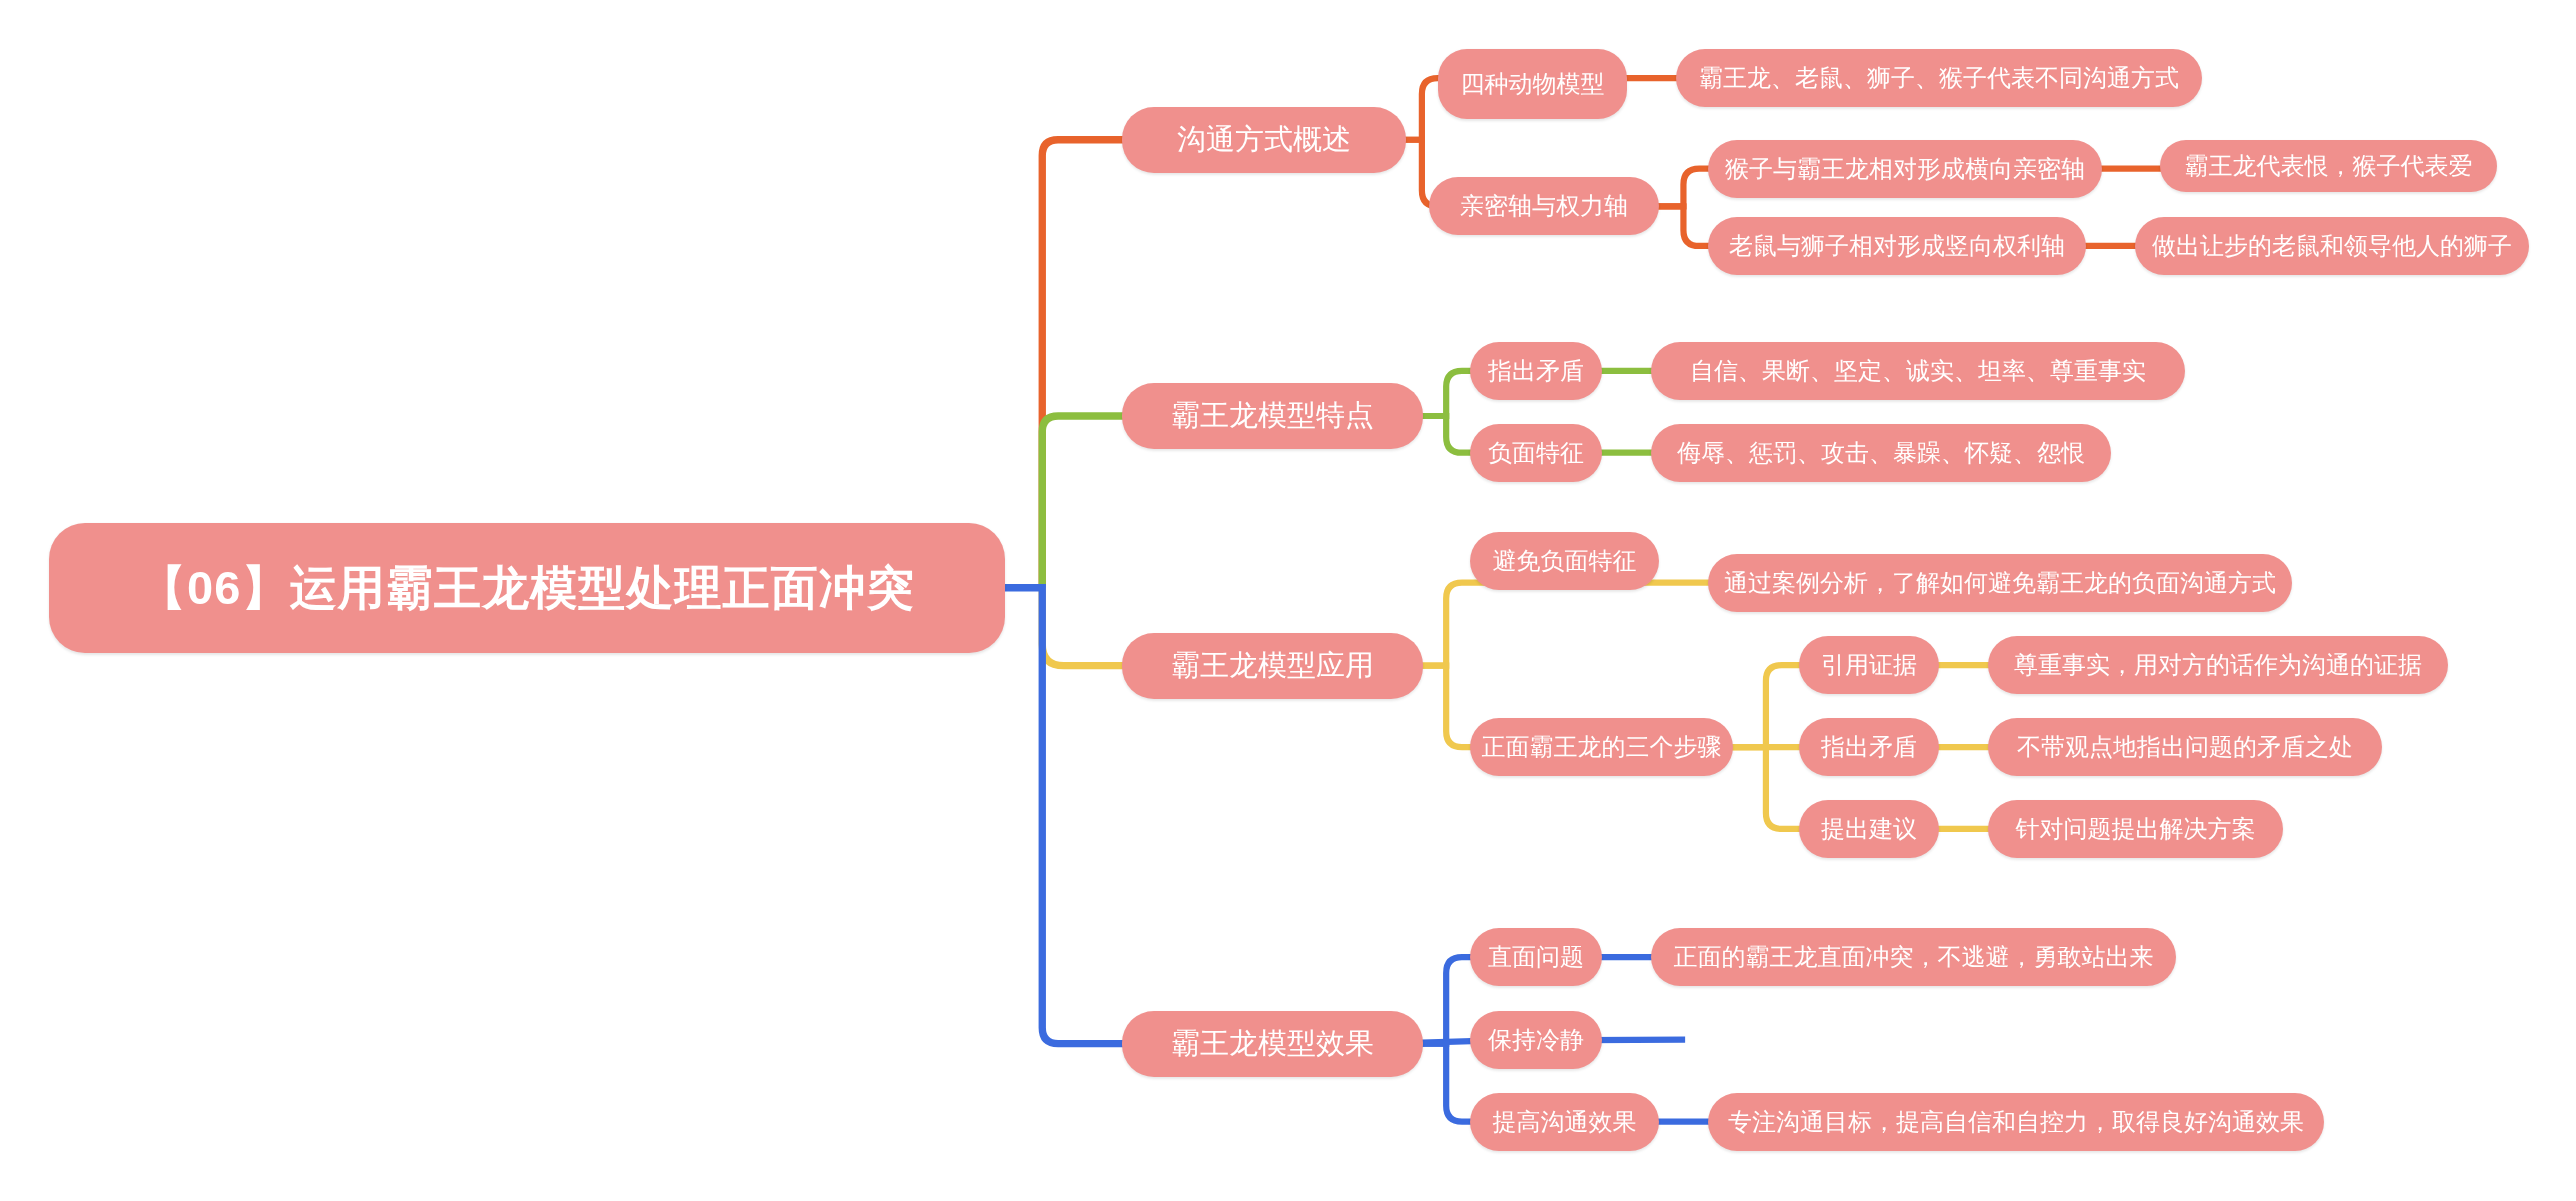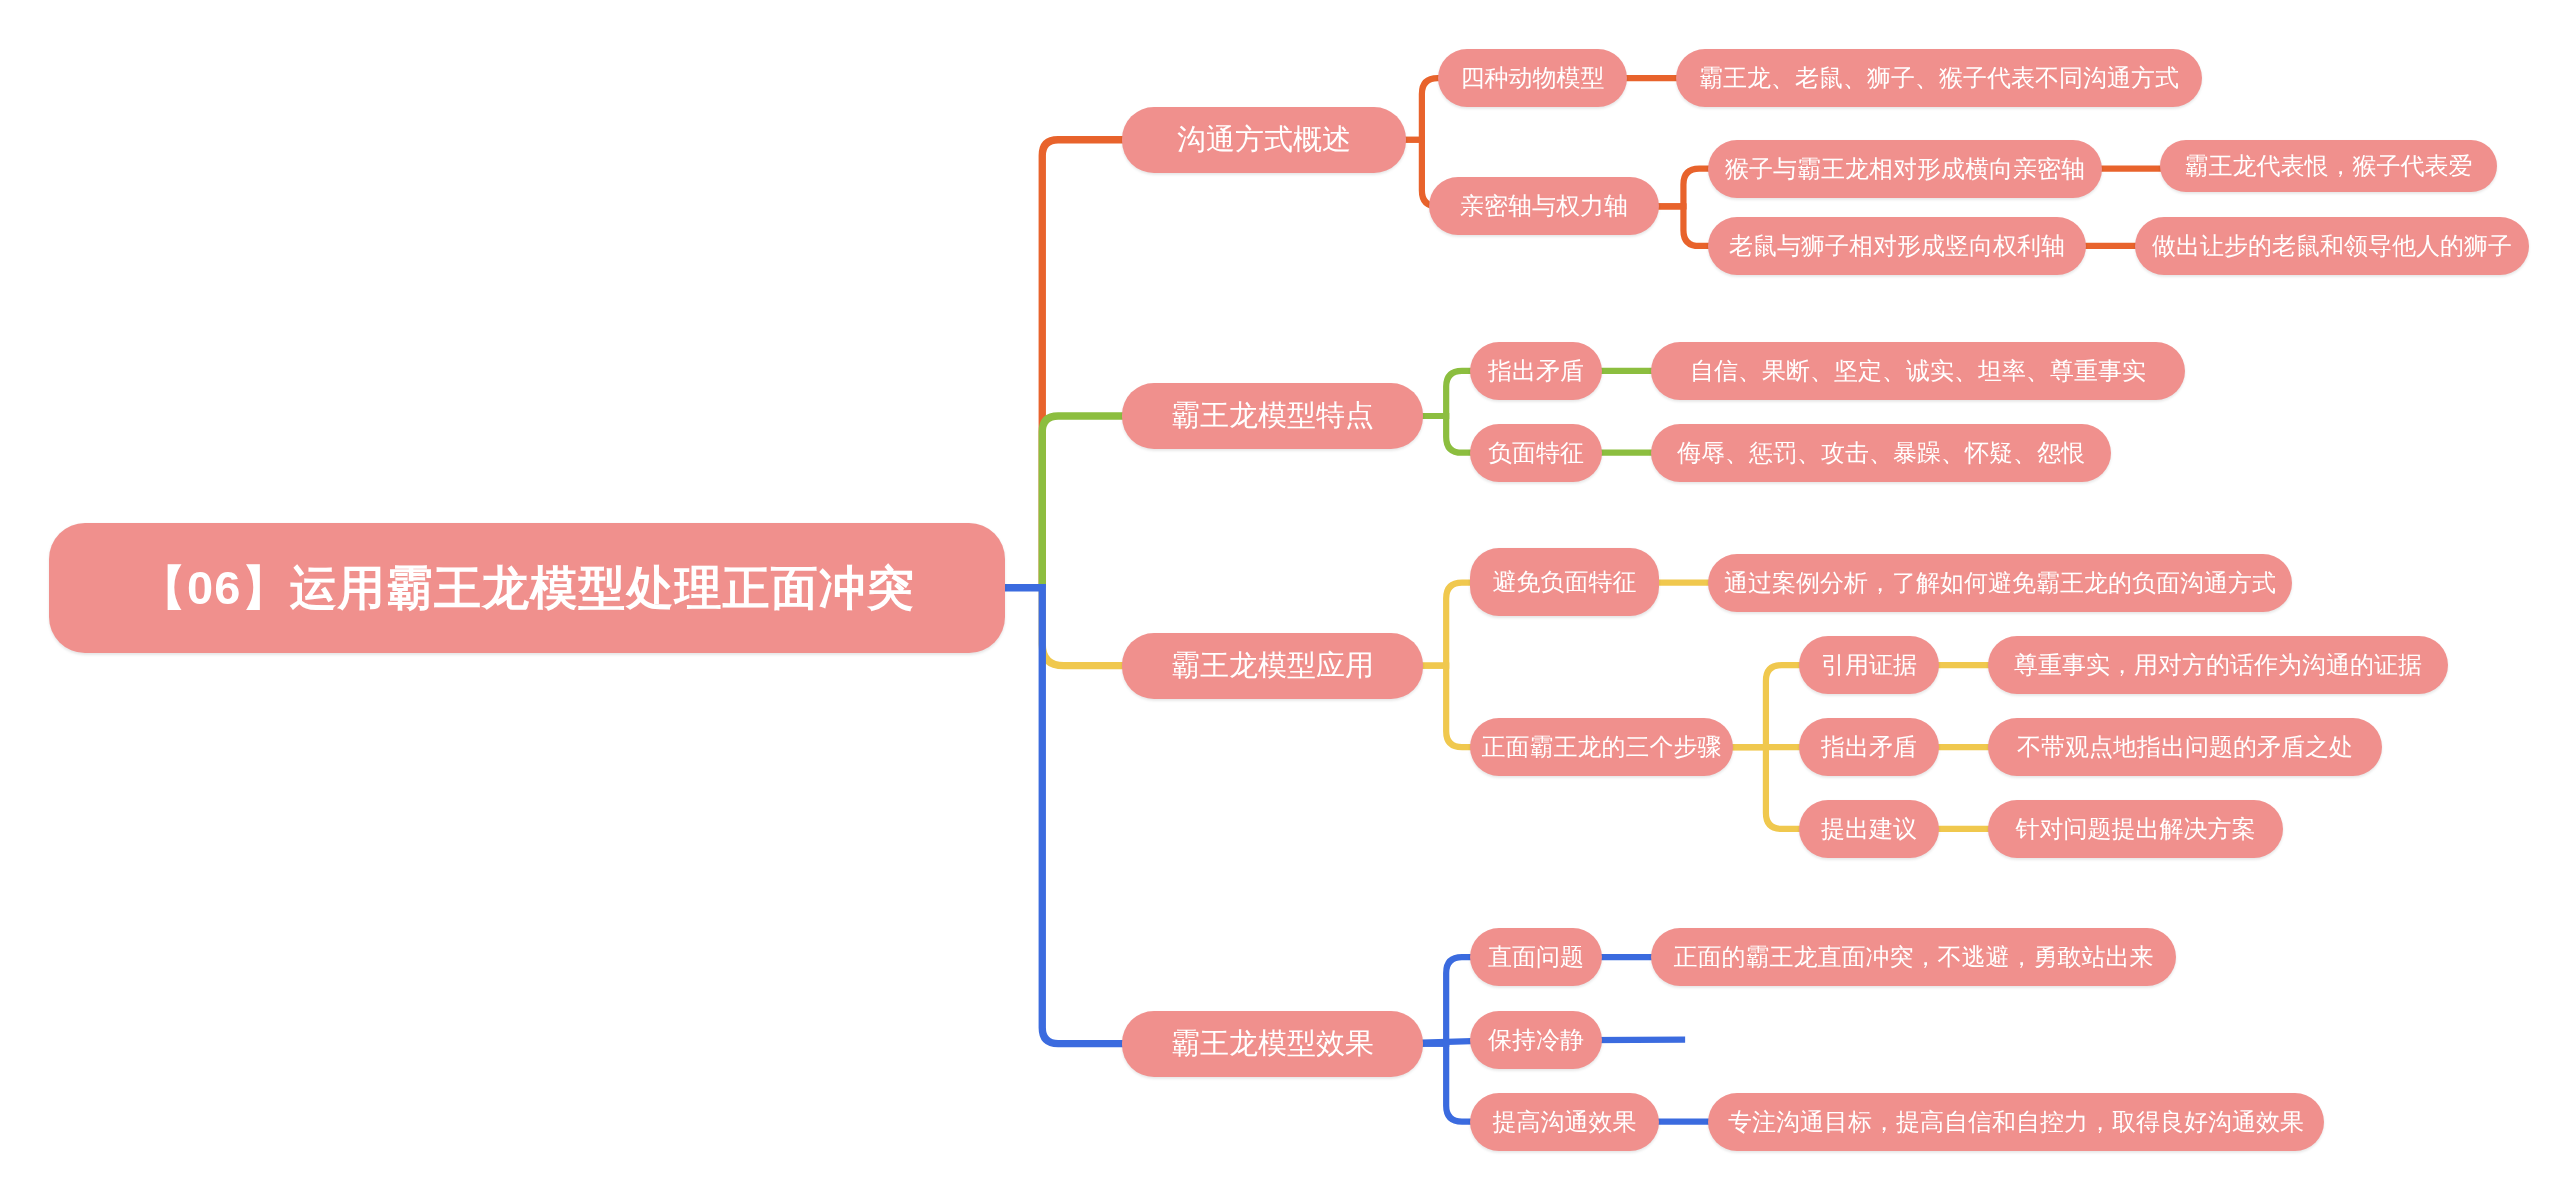--- a/index.html
+++ b/index.html
@@ -65,36 +65,36 @@
     <path class="w11" d="M2488,1846 L2663,1841" stroke="#3B6BDF"></path>
     <path class="w11" d="M2488,1847 L2560,1847 L2560,1957 Q2560,1985 2588,1985 L2663,1985" stroke="#3B6BDF"></path>
     <path class="w11" d="M2806,1694 L2983,1694" stroke="#3B6BDF"></path>
     <path class="w11" d="M2806,1841 L2983,1840" stroke="#3B6BDF"></path>
     <path class="w11" d="M2907,1985 L3084,1985" stroke="#3B6BDF"></path>
   </svg>
 
   <div class="node root" style="left:49px;top:523px;width:956px;height:130px;">【06】运用霸王龙模型处理正面冲突</div>
 
   <div class="node l1" style="left:1122px;top:107px;width:284px;height:66px;">沟通方式概述</div>
-  <div class="node l2" style="left:1438px;top:49px;width:189px;height:58px;">四种动物模型</div>
+  <div class="node l2" style="left:1438px;top:49px;width:189px;height:70px;">四种动物模型</div>
   <div class="node l2" style="left:1676px;top:49px;width:526px;height:58px;">霸王龙、老鼠、狮子、猴子代表不同沟通方式</div>
   <div class="node l2" style="left:1429px;top:177px;width:230px;height:58px;">亲密轴与权力轴</div>
   <div class="node l2" style="left:1708px;top:140px;width:394px;height:58px;">猴子与霸王龙相对形成横向亲密轴</div>
   <div class="node l2" style="left:2160px;top:140px;width:337px;height:52px;">霸王龙代表恨，猴子代表爱</div>
   <div class="node l2" style="left:1708px;top:217px;width:378px;height:58px;">老鼠与狮子相对形成竖向权利轴</div>
   <div class="node l2" style="left:2135px;top:217px;width:394px;height:58px;">做出让步的老鼠和领导他人的狮子</div>
 
   <div class="node l1" style="left:1122px;top:383px;width:301px;height:66px;">霸王龙模型特点</div>
   <div class="node l2" style="left:1470px;top:342px;width:132px;height:58px;">指出矛盾</div>
   <div class="node l2" style="left:1651px;top:342px;width:534px;height:58px;">自信、果断、坚定、诚实、坦率、尊重事实</div>
   <div class="node l2" style="left:1470px;top:424px;width:132px;height:58px;">负面特征</div>
   <div class="node l2" style="left:1651px;top:424px;width:460px;height:58px;">侮辱、惩罚、攻击、暴躁、怀疑、怨恨</div>
 
   <div class="node l1" style="left:1122px;top:633px;width:301px;height:66px;">霸王龙模型应用</div>
-  <div class="node l2" style="left:1470px;top:548px;width:189px;height:68px;">避免负面特征</div>
+  <div class="node l2" style="left:1470px;top:532px;width:189px;height:58px;">避免负面特征</div>
   <div class="node l2" style="left:1708px;top:554px;width:584px;height:58px;">通过案例分析，了解如何避免霸王龙的负面沟通方式</div>
   <div class="node l2" style="left:1470px;top:718px;width:263px;height:58px;">正面霸王龙的三个步骤</div>
   <div class="node l2" style="left:1799px;top:636px;width:140px;height:58px;">引用证据</div>
   <div class="node l2" style="left:1988px;top:636px;width:460px;height:58px;">尊重事实，用对方的话作为沟通的证据</div>
   <div class="node l2" style="left:1799px;top:718px;width:140px;height:58px;">指出矛盾</div>
   <div class="node l2" style="left:1988px;top:718px;width:394px;height:58px;">不带观点地指出问题的矛盾之处</div>
   <div class="node l2" style="left:1799px;top:800px;width:140px;height:58px;">提出建议</div>
   <div class="node l2" style="left:1988px;top:800px;width:295px;height:58px;">针对问题提出解决方案</div>
 
   <div class="node l1" style="left:1122px;top:1011px;width:301px;height:66px;">霸王龙模型效果</div>

